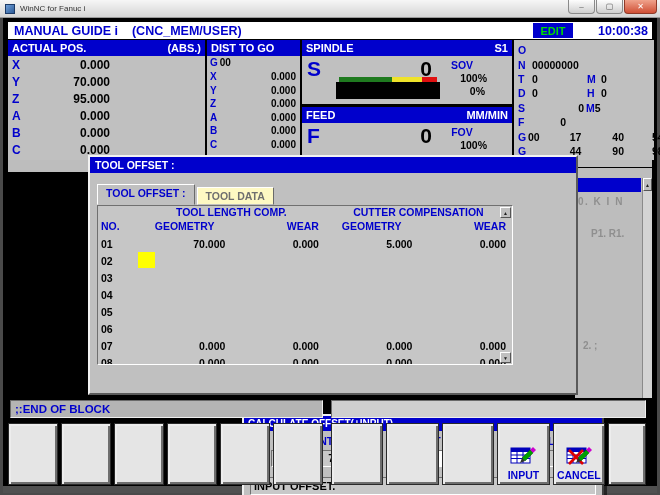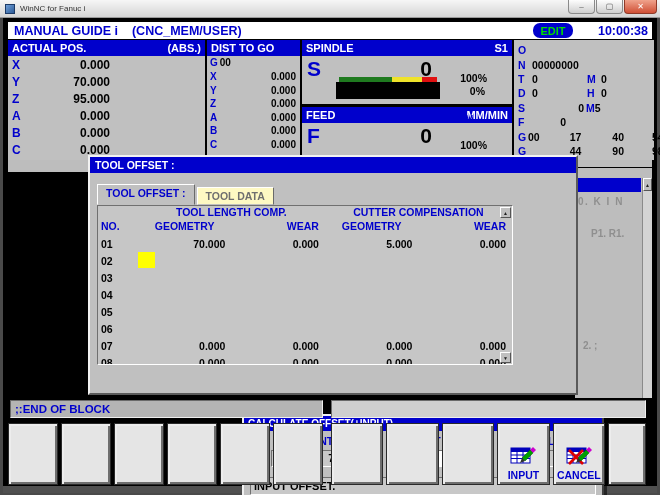--- a/index.html
+++ b/index.html
@@ -24,21 +24,21 @@
   
   .client { position:absolute; left:3px; top:18px; width:654px; height:469px; background:#000; }
   .bottom-strip { position:absolute; left:3px; top:486px; width:654px; height:7px; background:#505050; }
 
   
   .hdr-bar { position:absolute; left:8px; top:22px; width:644px; height:17px; background:#fff;
              display:flex; align-items:center; }
   .hdr-title { color:#0000cc; font-size:12.5px; margin-left:6px; }
   .hdr-path  { color:#0000cc; font-size:12.5px; margin-left:14px; }
   .edit-badge { position:absolute; left:525px; top:1px; width:40px; height:15px; background:#0000cc;
-                color:#00dd00; font-size:11px; display:flex; align-items:center; justify-content:center;border-radius:7px; }
+                color:#00dd00; font-size:11px; display:flex; align-items:center; justify-content:center; }
   .clock { position:absolute; left:576px; width:64px; text-align:right; color:#0000cc; font-size:12.5px; }
 
   
   .panel { position:absolute; background:#c0c0c0; }
   .panel-hdr { height:16px; background:#0000cc; color:#fff; font-size:11px;
                display:flex; justify-content:space-between; align-items:center; padding:0 4px; }
   .actual-pos { left:8px; top:40px; width:197px; height:120px; }
   .axis-row { display:flex; height:17px; align-items:center; font-size:12px; }
   .axis-letter { color:#0000cc; width:16px; margin-left:4px; }
   .axis-value { width:82px; text-align:right; color:#000; }
@@ -47,21 +47,21 @@
   .dtg-g { display:flex; height:13px; font-size:10px; padding-left:3px; margin-top:1px; }
   .dtg-g .g-l { color:#0000cc; } .dtg-g .g-v { color:#000; margin-left:2px; }
   .dtg-row { display:flex; height:13.5px; font-size:10px; align-items:center; }
   .dtg-letter { color:#0000cc; margin-left:3px; flex:0 0 10px; }
   .dtg-value { flex:1; text-align:right; padding-right:4px; color:#000; }
 
   .spindle { left:302px; top:40px; width:210px; height:64px; }
   .feed    { left:302px; top:107px; width:210px; height:53px; }
   .big-letter { position:absolute; left:5px; top:17px; font-size:21px; color:#0000cc; }
   .big-value  { position:absolute; left:75px; top:17px; width:55px; text-align:right; font-size:21px; color:#000; }
-  .ovr-label  { position:absolute; left:135px; top:6px; width:50px; text-align:center; color:#0000cc; font-size:10.5px; }
+  .ovr-label  { position:absolute; left:135px; top:19px; width:50px; text-align:center; color:#0000cc; font-size:10.5px; }
   .ovr-value  { position:absolute; left:135px; top:32px; width:50px; text-align:right; color:#000; font-size:10.5px; }
   .load-value { position:absolute; left:135px; top:45px; width:48px; text-align:right; color:#000; font-size:10.5px; }
   .gauge-strip { position:absolute; left:37px; top:37px; width:98px; height:5px; display:flex; }
   .gs-green  { width:54%; background:#1f7a1f; }
   .gs-yellow { width:31%; background:#efe32a; }
   .gs-red    { width:15%; background:#e01010; }
   .gauge-bar { position:absolute; left:34px; top:42px; width:104px; height:17px; background:#000; }
 
   .modal-panel { left:514px; top:40px; width:140px; height:120px; padding:3px 0 0 4px; font-size:10.5px; }
   .m-row { display:flex; height:14.4px; align-items:center; }

